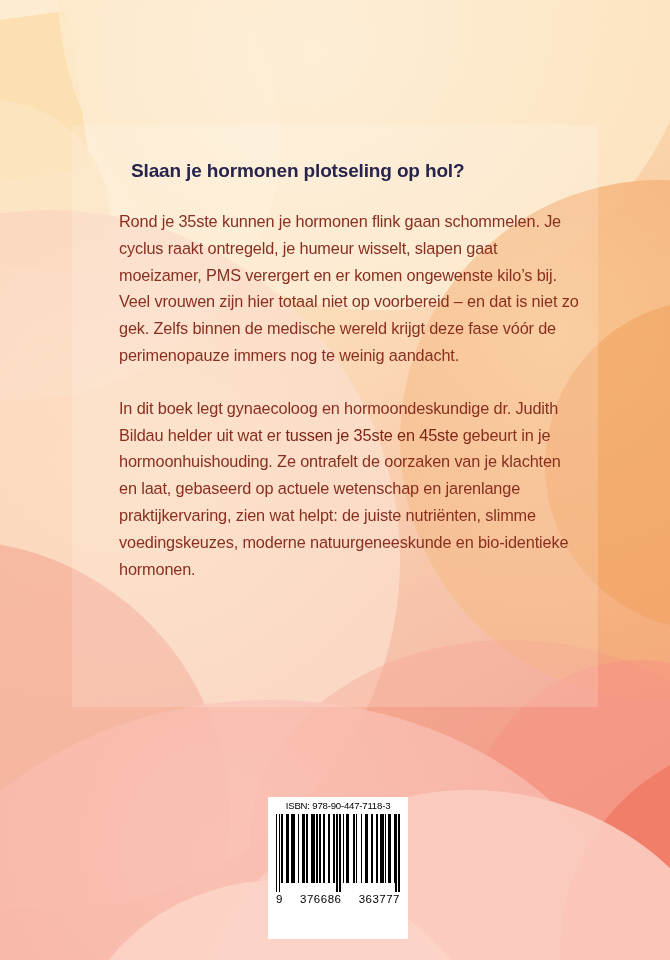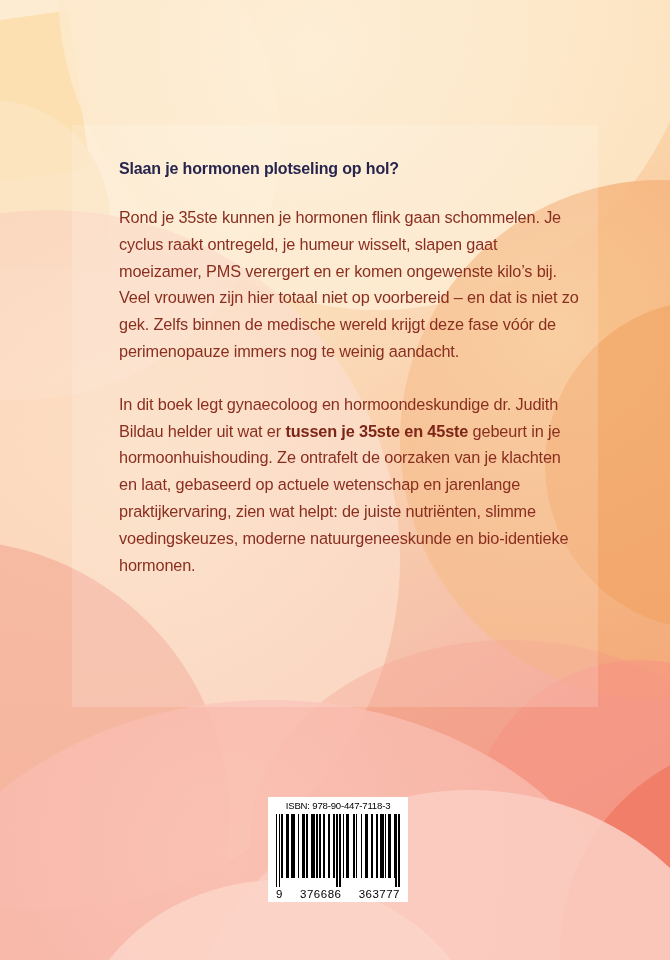--- a/index.html
+++ b/index.html
@@ -136,49 +136,49 @@
     pointer-events: none;
   }
 
   
   .content {
     position: absolute;
     left: 119px; top: 160px;
     width: 460px;
   }
   .headline {
-    margin: 0 0 26px 0;
-    font-family: "Liberation Sans", sans-serif;
-    font-size: 16px;
+    margin: 0 0 26px 12px;
+    font-family: "Liberation Sans", sans-serif;
+    font-size: 19px;
     font-weight: 700;
     letter-spacing: -0.15px;
     color: #27254e;
   }
   p.body {
     margin: 0 0 26px 0;
     font-family: "Liberation Sans", sans-serif;
     font-size: 16.3px;
     line-height: 26.8px;
     color: #8a2f20;
     letter-spacing: -0.15px;
   }
-  p.body b { font-weight: 700; color: #7d2517; margin-top: 46px; }
+  p.body b { font-weight: 400; color: #7d2517; margin-top: 46px; }
   p.closing {
     margin: 0;
     font-family: "Liberation Serif", serif;
     font-size: 18.4px;
     line-height: 27px;
     color: #8a2f20;
   }
 
   
   .barcode-box {
     position: absolute;
     left: 268px; top: 797px;
-    width: 140px; height: 105px;
+    width: 140px; height: 142px;
     background: #ffffff;
     display: flex;
     flex-direction: column;
     align-items: center;
     box-sizing: border-box;
     padding: 3px 0 2px 0;
   }
   .isbn-text {
     font-family: "Liberation Sans", sans-serif;
     font-size: 9.6px;

